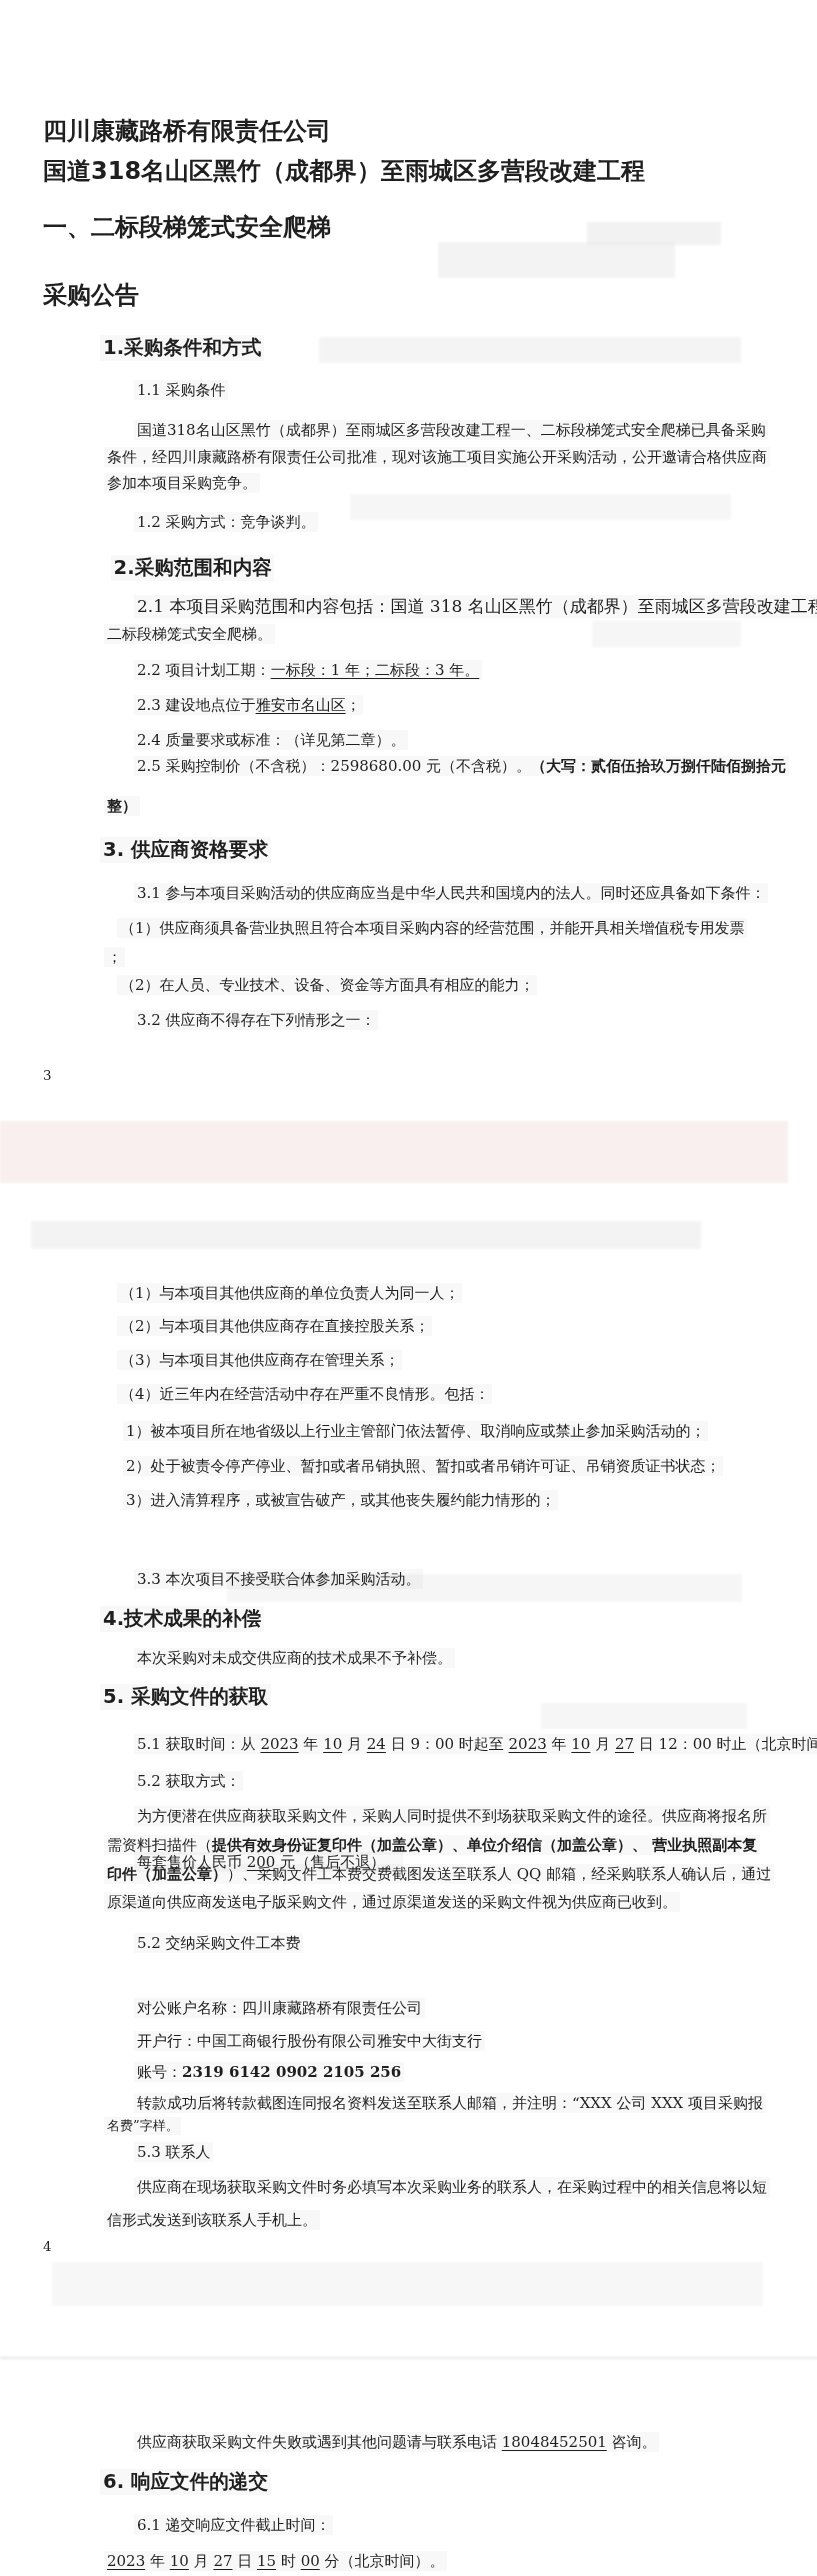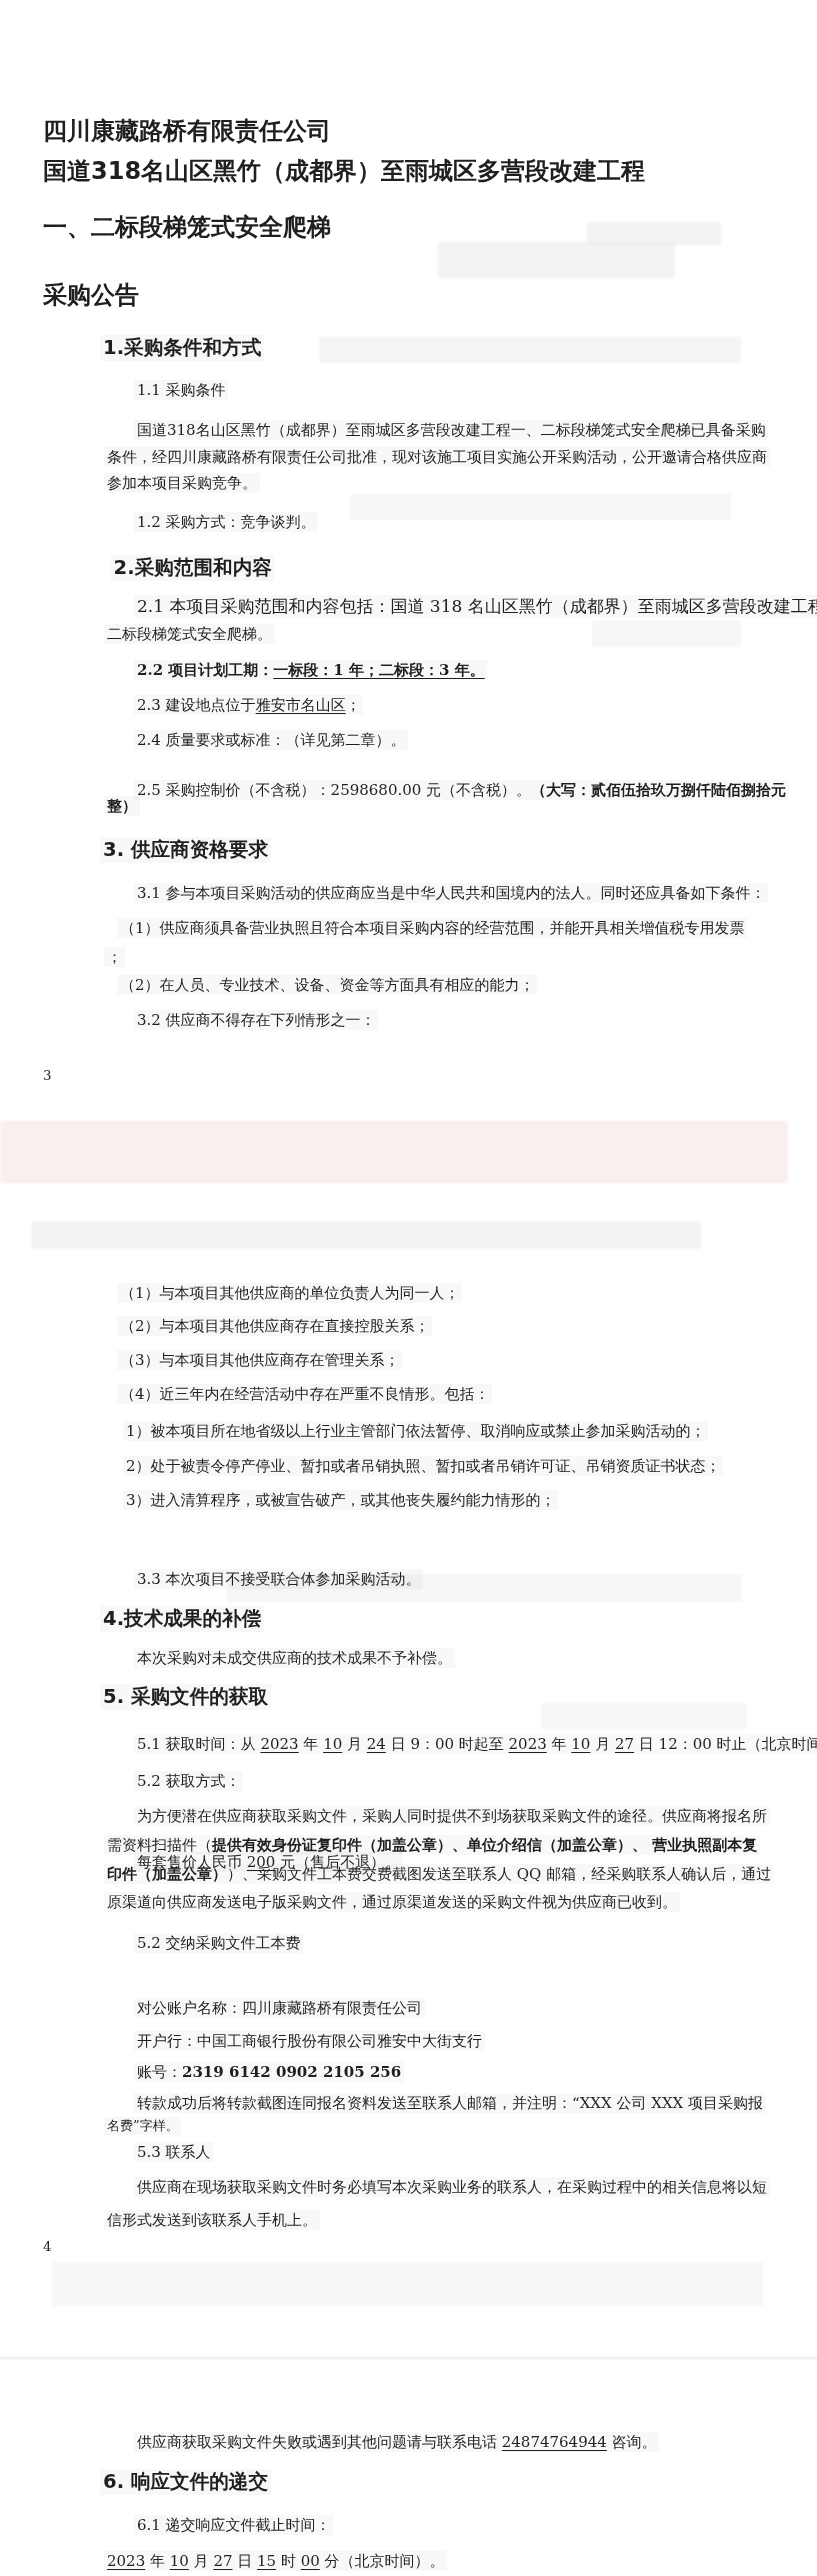--- a/index.html
+++ b/index.html
@@ -47,24 +47,24 @@
     <div class="line sans center" style="top: 280px; font-size: 24px;"><span class="b">采购公告</span></div>
     <div class="line sans" style="top: 335px; left: 103px; font-size: 19.6px;"><span class="b">1.采购条件和方式</span></div>
     <div class="line" style="top: 380px; left: 137px; font-size: 15px;"><span>1.1 采购条件</span></div>
     <div class="line" style="top: 420px; left: 137px; font-size: 15px;"><span>国道318名山区黑竹（成都界）至雨城区多营段改建工程一、二标段梯笼式安全爬梯已具备采购</span></div>
     <div class="line" style="top: 447px; left: 107px; font-size: 15px;"><span>条件，经四川康藏路桥有限责任公司批准，现对该施工项目实施公开采购活动，公开邀请合格供应商</span></div>
     <div class="line" style="top: 473px; left: 107px; font-size: 15px;"><span>参加本项目采购竞争。</span></div>
     <div class="line" style="top: 512px; left: 137px; font-size: 15px;"><span>1.2 采购方式：竞争谈判。</span></div>
     <div class="line sans" style="top: 555px; left: 103px; font-size: 19.6px; margin-left: 8px;"><span class="b">2.采购范围和内容</span></div>
     <div class="line" style="top: 595px; left: 137px; font-size: 17px;"><span>2.1 本项目采购范围和内容包括：国道 318 名山区黑竹（成都界）至雨城区多营段改建工程一、</span></div>
     <div class="line" style="top: 624px; left: 107px; font-size: 15px;"><span>二标段梯笼式安全爬梯。</span></div>
-    <div class="line" style="top: 660px; left: 137px; font-size: 15px; font-weight: bold;"><span>2.2 项目计划工期：</span><span class="u">一标段：1 年；二标段：3 年。</span></div>
+    <div class="line" style="top: 660px; left: 137px; font-size: 15px;"><span>2.2 项目计划工期：</span><span class="u">一标段：1 年；二标段：3 年。</span></div>
     <div class="line" style="top: 695px; left: 137px; font-size: 15px;"><span>2.3 建设地点位于</span><span class="u">雅安市名山区</span><span>；</span></div>
     <div class="line" style="top: 730px; left: 137px; font-size: 15px;"><span>2.4 质量要求或标准：（详见第二章）。</span></div>
-    <div class="line" style="top: 780px; left: 137px; font-size: 15px;"><span>2.5 采购控制价（不含税）：2598680.00 元（不含税）。</span><span class="b">（大写：贰佰伍拾玖万捌仟陆佰捌拾元</span></div>
+    <div class="line" style="top: 756px; left: 137px; font-size: 15px;"><span>2.5 采购控制价（不含税）：2598680.00 元（不含税）。</span><span class="b">（大写：贰佰伍拾玖万捌仟陆佰捌拾元</span></div>
     <div class="line" style="top: 796px; left: 107px; font-size: 15px;"><span class="b">整）</span></div>
     <div class="line sans" style="top: 837px; left: 103px; font-size: 19.6px;"><span class="b">3. 供应商资格要求</span></div>
     <div class="line" style="top: 883px; left: 137px; font-size: 15px;"><span>3.1 参与本项目采购活动的供应商应当是中华人民共和国境内的法人。同时还应具备如下条件：</span></div>
     <div class="line" style="top: 918px; left: 120px; font-size: 15px;"><span>（1）供应商须具备营业执照且符合本项目采购内容的经营范围，并能开具相关增值税专用发票</span></div>
     <div class="line" style="top: 947px; left: 107px; font-size: 15px;"><span>；</span></div>
     <div class="line" style="top: 975px; left: 120px; font-size: 15px;"><span>（2）在人员、专业技术、设备、资金等方面具有相应的能力；</span></div>
     <div class="line" style="top: 1010px; left: 137px; font-size: 15px;"><span>3.2 供应商不得存在下列情形之一：</span></div>
     <div class="line center" style="top: 1067px; font-size: 13.4px;"><span>3</span></div>
     <div class="line" style="top: 1283px; left: 120px; font-size: 15px;"><span>（1）与本项目其他供应商的单位负责人为同一人；</span></div>
     <div class="line" style="top: 1316px; left: 120px; font-size: 15px;"><span>（2）与本项目其他供应商存在直接控股关系；</span></div>
@@ -87,18 +87,18 @@
     <div class="line" style="top: 1852px; left: 137px; font-size: 15px;"><span>每套售价人民币 </span><span class="u">200</span><span> 元（售后不退）。</span></div>
     <div class="line" style="top: 1998px; left: 137px; font-size: 15px;"><span>对公账户名称：四川康藏路桥有限责任公司</span></div>
     <div class="line" style="top: 2031px; left: 137px; font-size: 15px;"><span>开户行：中国工商银行股份有限公司雅安中大街支行</span></div>
     <div class="line" style="top: 2062px; left: 137px; font-size: 15px;"><span>账号：</span><span class="b">2319 6142 0902 2105 256</span></div>
     <div class="line" style="top: 2093px; left: 137px; font-size: 15px;"><span>转款成功后将转款截图连同报名资料发送至联系人邮箱，并注明：“XXX 公司 XXX 项目采购报</span></div>
     <div class="line" style="top: 2117px; left: 107px; font-size: 13px;"><span>名费”字样。</span></div>
     <div class="line" style="top: 2142px; left: 137px; font-size: 15px;"><span>5.3 联系人</span></div>
     <div class="line" style="top: 2177px; left: 137px; font-size: 15px;"><span>供应商在现场获取采购文件时务必填写本次采购业务的联系人，在采购过程中的相关信息将以短</span></div>
     <div class="line" style="top: 2210px; left: 107px; font-size: 15px;"><span>信形式发送到该联系人手机上。</span></div>
     <div class="line center" style="top: 2238px; font-size: 13.4px;"><span>4</span></div>
-    <div class="line" style="top: 2432px; left: 137px; font-size: 15px;"><span>供应商获取采购文件失败或遇到其他问题请与联系电话 </span><span class="u">24874764944</span><span> 咨询。</span></div>
+    <div class="line" style="top: 2432px; left: 137px; font-size: 15px;"><span>供应商获取采购文件失败或遇到其他问题请与联系电话 </span><span class="u">18048452501</span><span> 咨询。</span></div>
     <div class="line sans" style="top: 2469px; left: 103px; font-size: 19.6px;"><span class="b">6. 响应文件的递交</span></div>
     <div class="line" style="top: 2515px; left: 137px; font-size: 15px;"><span>6.1 递交响应文件截止时间：</span></div>
     <div class="line" style="top: 2551px; left: 107px; font-size: 15px;"><span class="u">2023</span><span> 年 </span><span class="u">10</span><span> 月 </span><span class="u">27</span><span> 日 </span><span class="u">15</span><span> 时 </span><span class="u">00</span><span> 分（北京时间）。</span></div>
   </div>
 
 
 </body></html>

